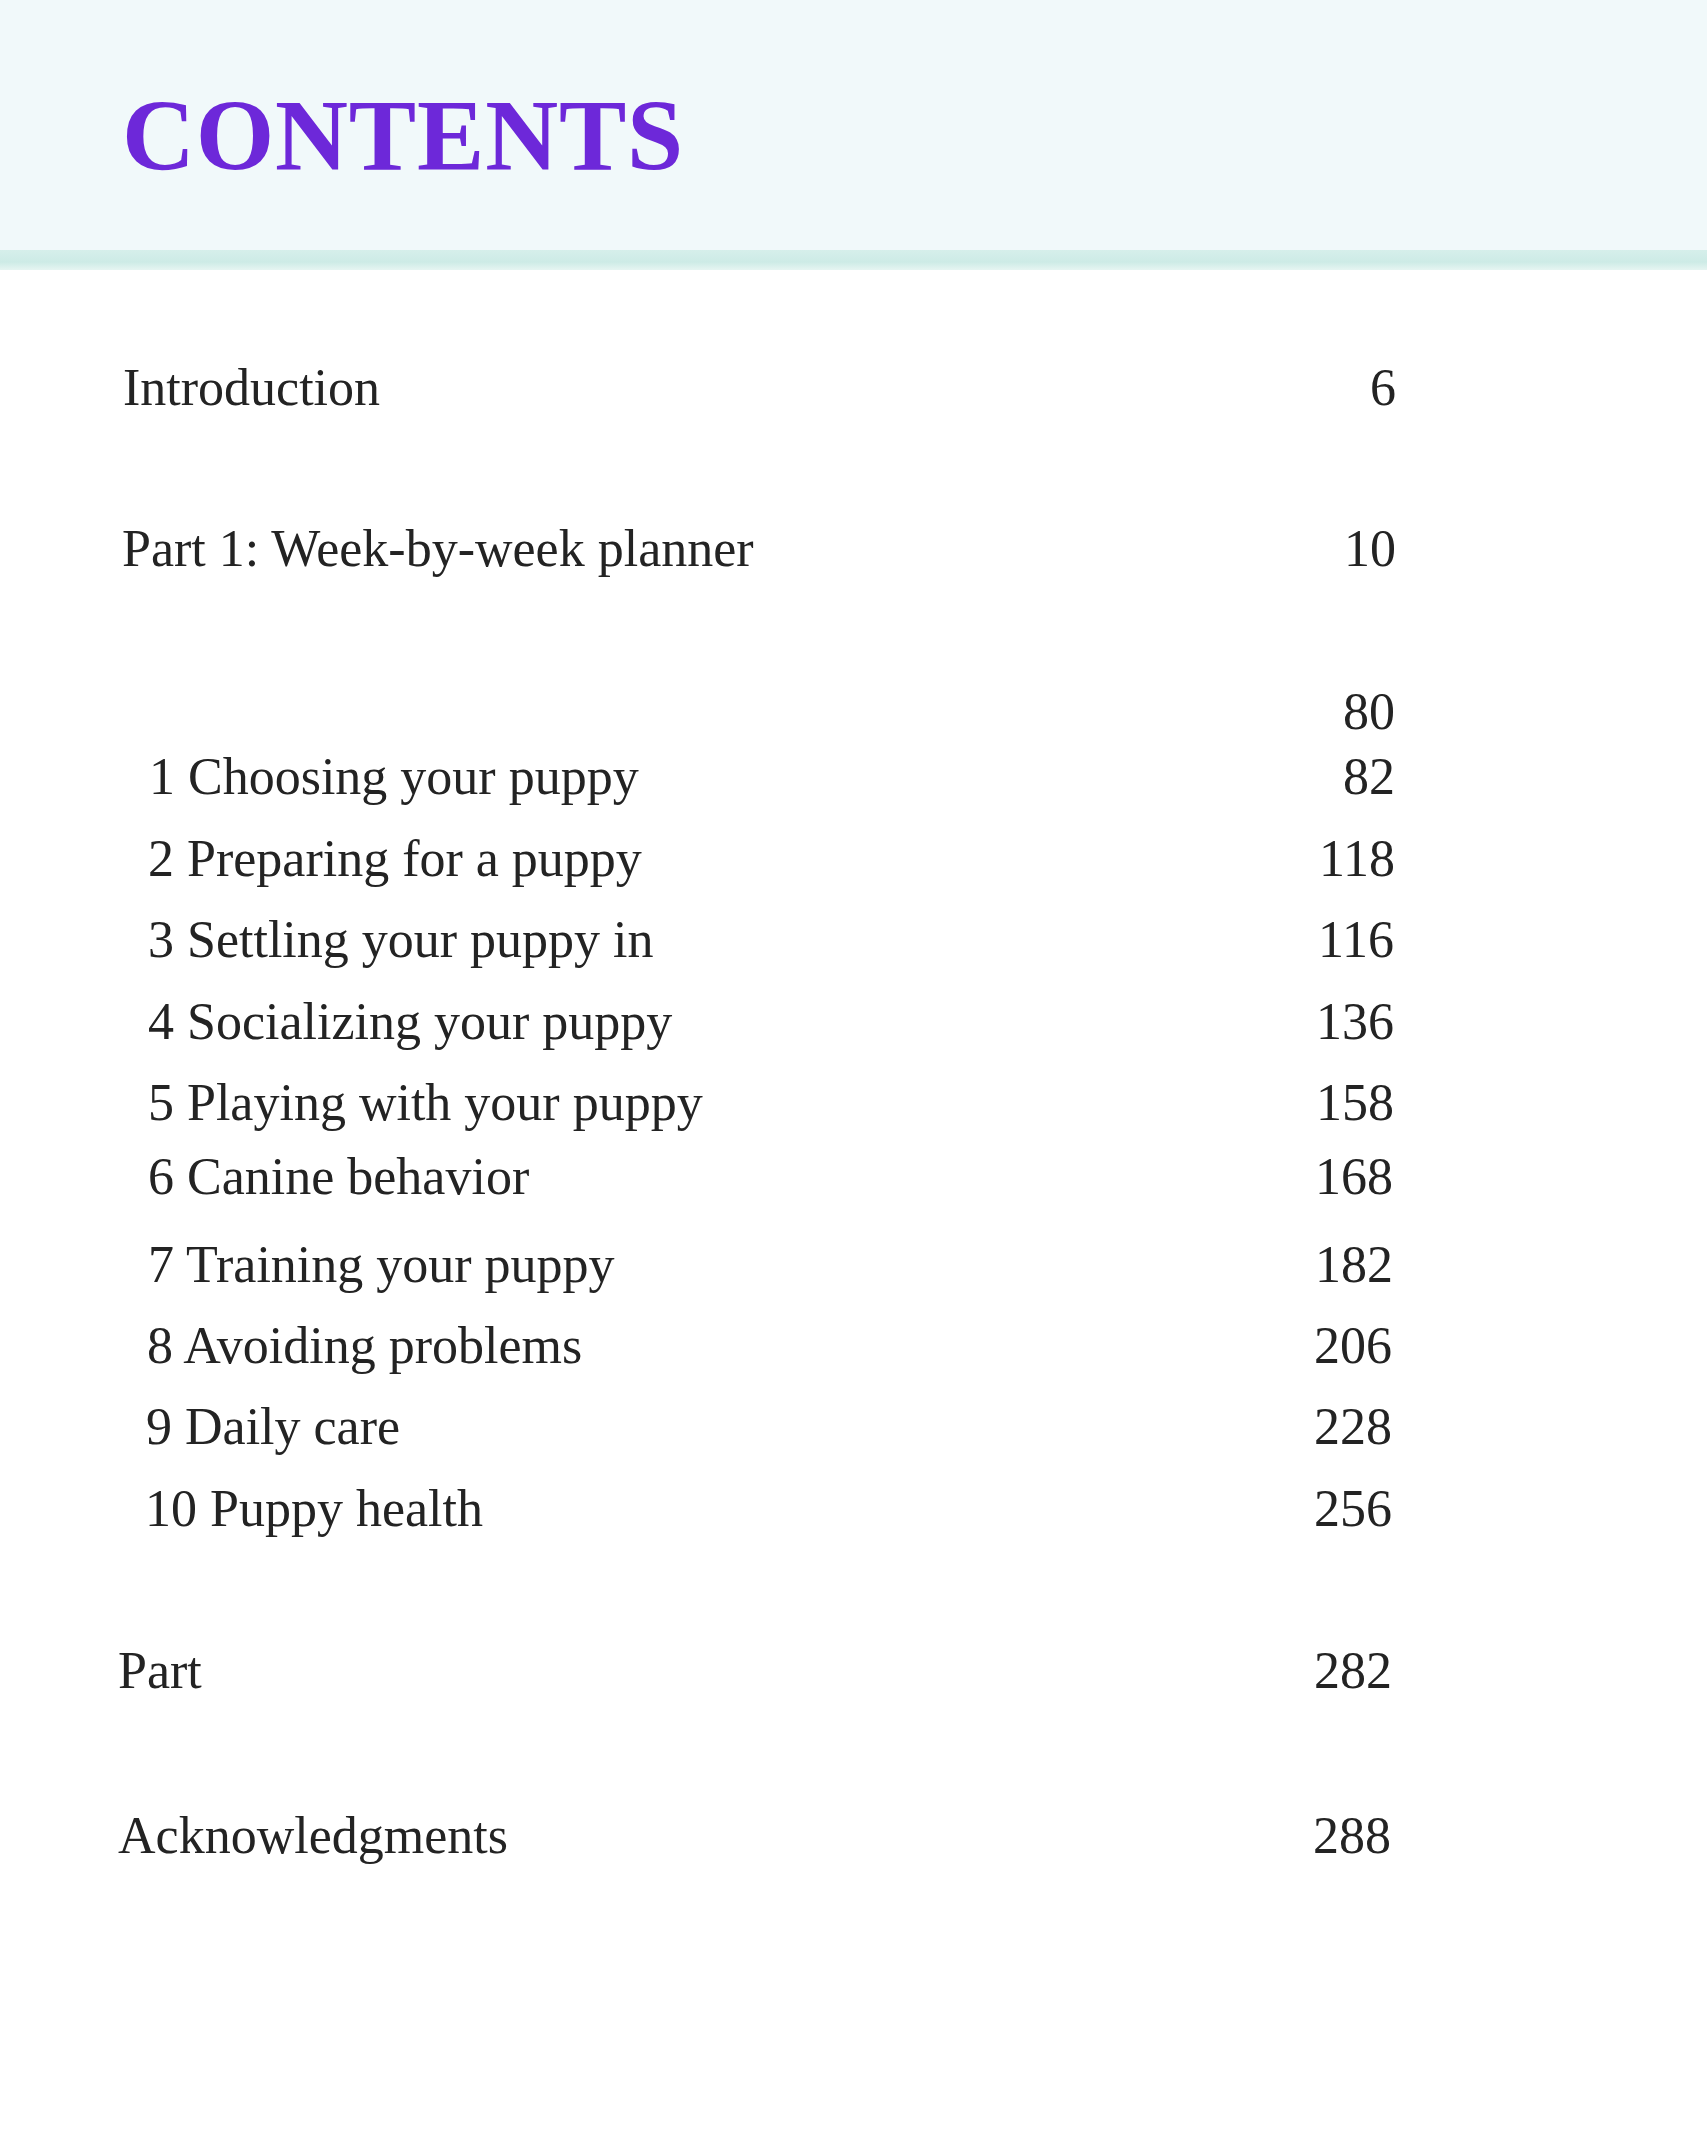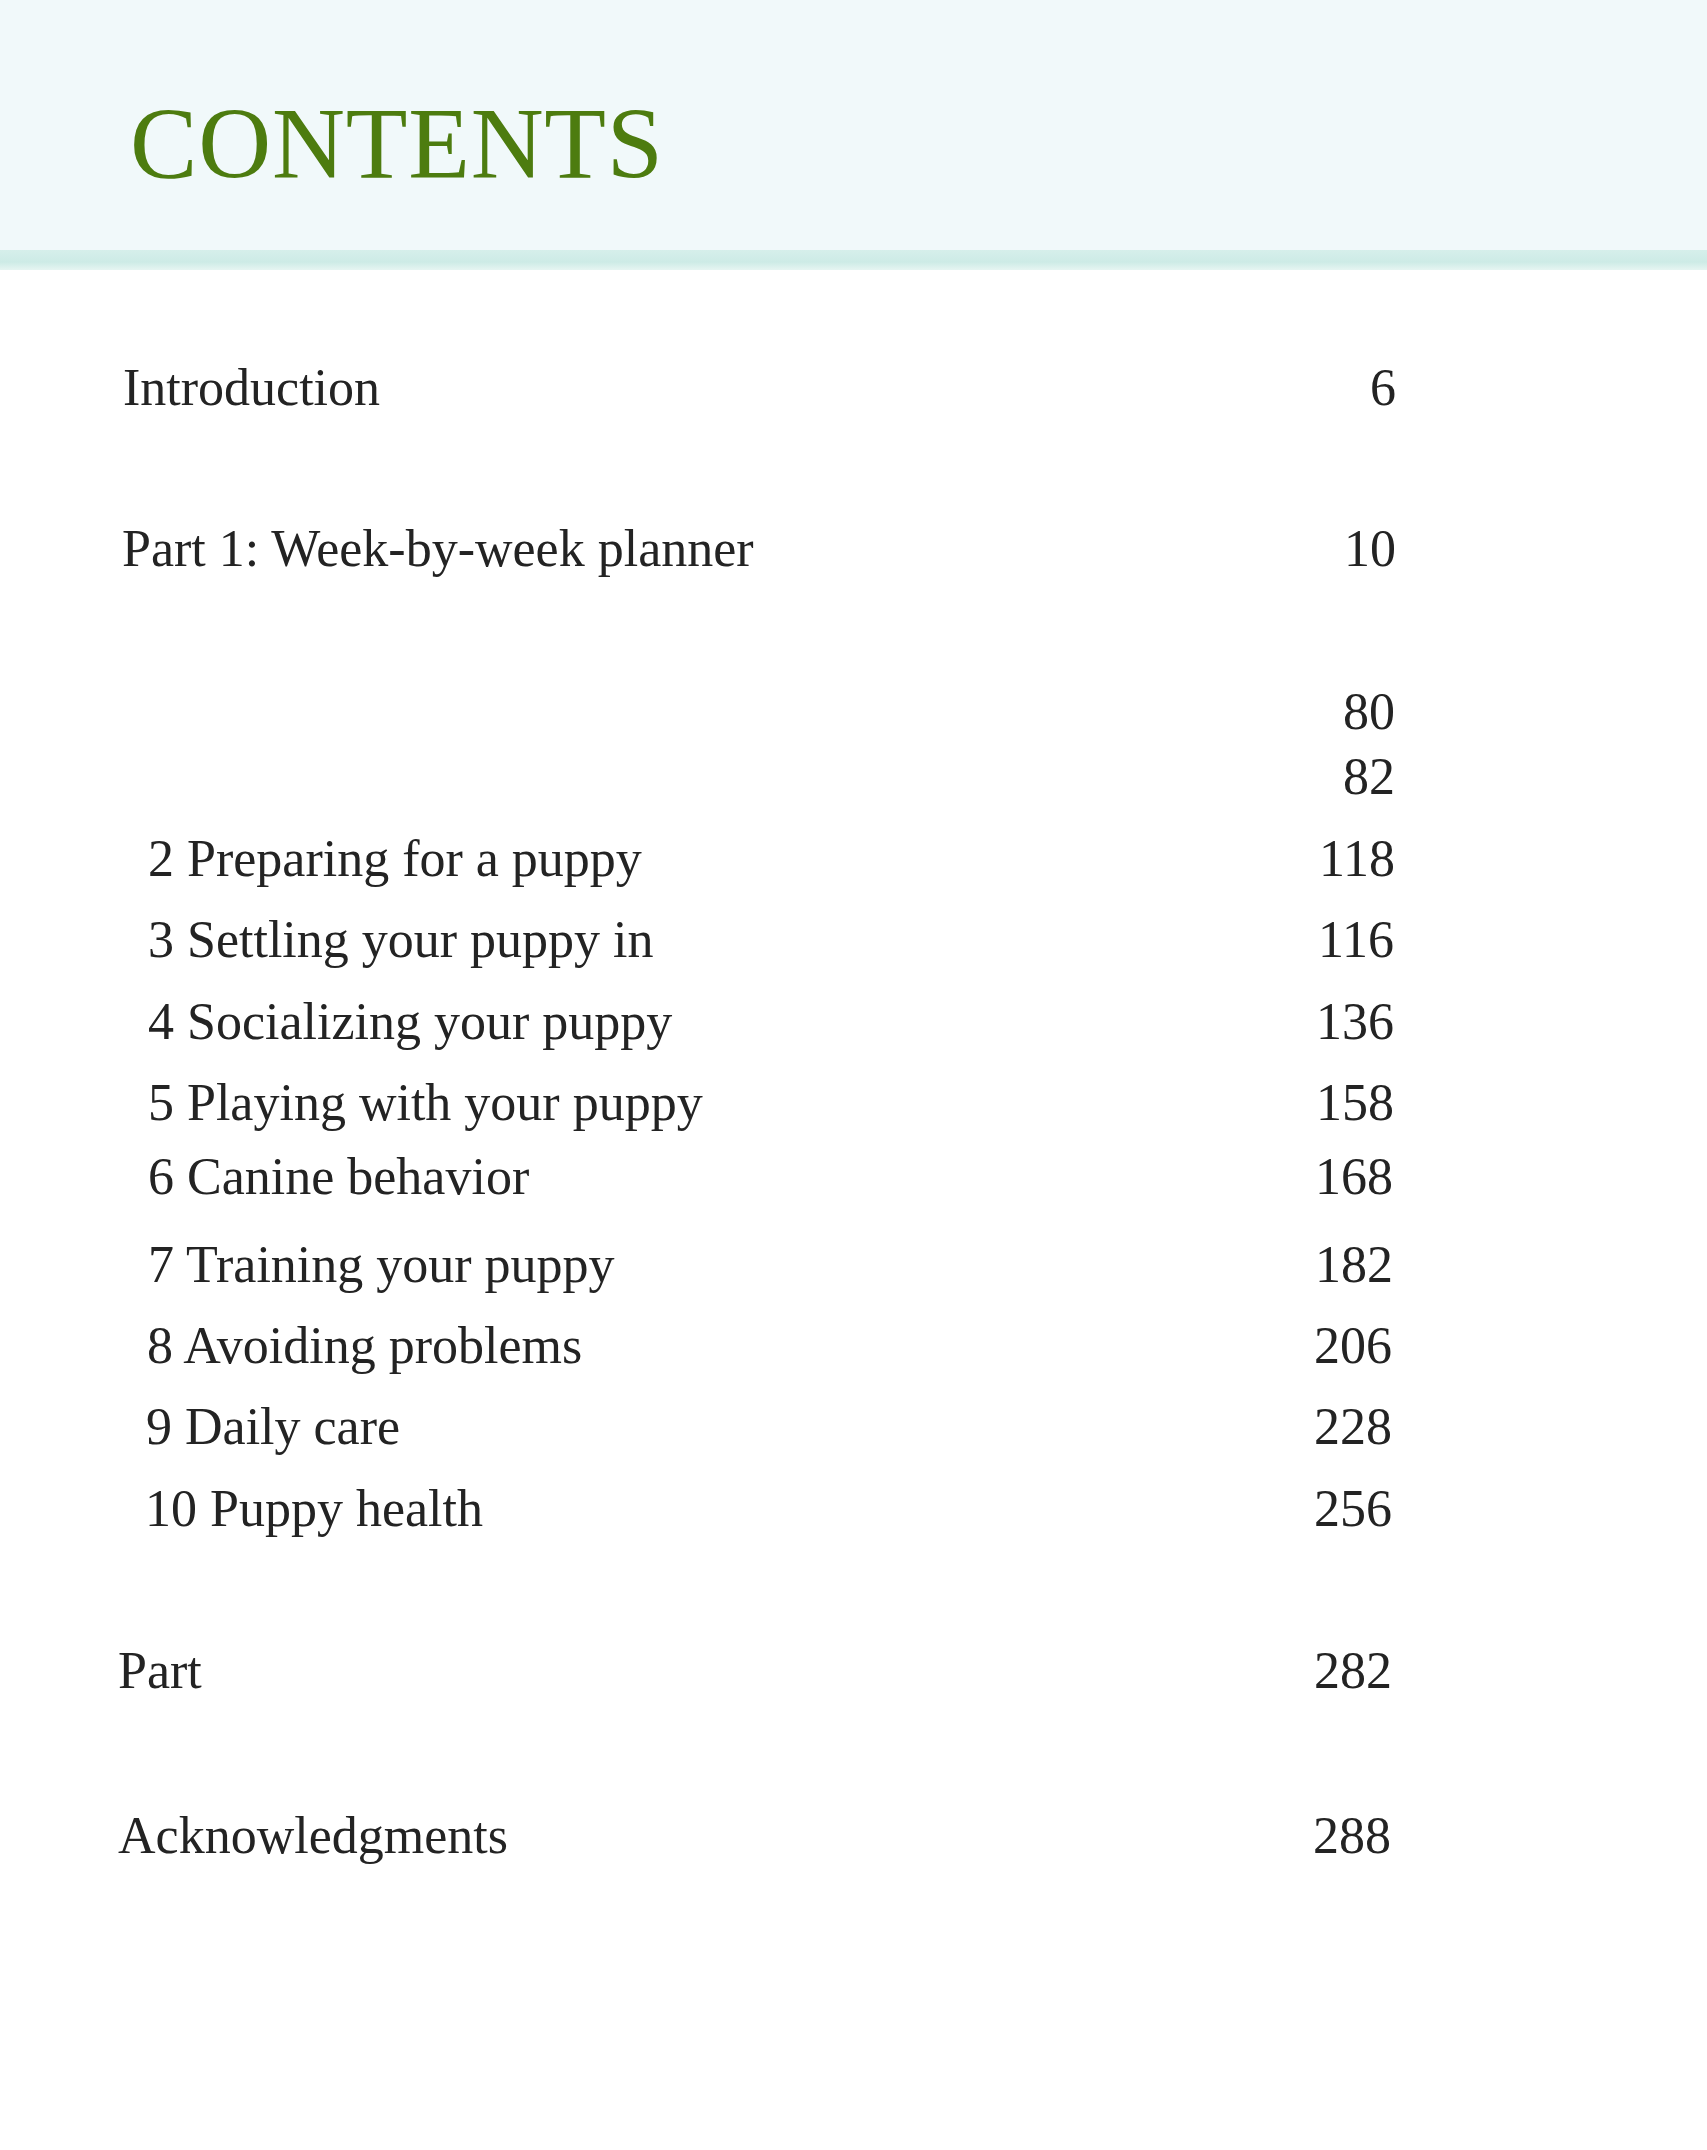--- a/index.html
+++ b/index.html
@@ -11,22 +11,22 @@
   .band {
     position:absolute; left:0; top:0; width:1707px; height:253px;
     background:#f1f9fa;
   }
   .stripe {
     position:absolute; left:0; top:250px; width:1707px; height:20.4px;
     background:linear-gradient(#d6efeb,#cdebe6 60%,#e6f5f2);
   }
   .title {
     position:absolute; left:118px; top:77px;
-    font-size:101px; line-height:110px; letter-spacing:0.8px; color:#4d7c0f;
-    margin:12px; font-weight:normal;
+    font-size:101px; line-height:110px; letter-spacing:0.8px; color:#6d28d9;
+    margin:4px; font-weight:bold;
   }
   .row {
     position:absolute; left:0; width:1707px; height:71px;
     font-size:52px; line-height:71px;
   }
   .row .label { position:absolute; white-space:nowrap; }
   .row .page { position:absolute; right:311px; white-space:nowrap; text-align:right; }
 </style>
 </head>
 <body>
@@ -41,20 +41,21 @@
     <span class="page" style="right:311px">6</span>
   </div>
   <div class="row" style="top:513px">
     <span class="label" style="left:122px">Part 1: Week-by-week planner</span>
     <span class="page" style="right:311px">10</span>
   </div>
   <div class="row" style="top:676px">
     <span class="page" style="right:312px">80</span>
   </div>
   <div class="row" style="top:741px">
+    <span class="label" style="left:149px">1 Choosing your puppy</span>
     <span class="page" style="right:312px">82</span>
   </div>
   <div class="row" style="top:823px">
     <span class="label" style="left:148px">2 Preparing for a puppy</span>
     <span class="page" style="right:312px">118</span>
   </div>
   <div class="row" style="top:904px">
     <span class="label" style="left:148px">3 Settling your puppy in</span>
     <span class="page" style="right:313px">116</span>
   </div>

